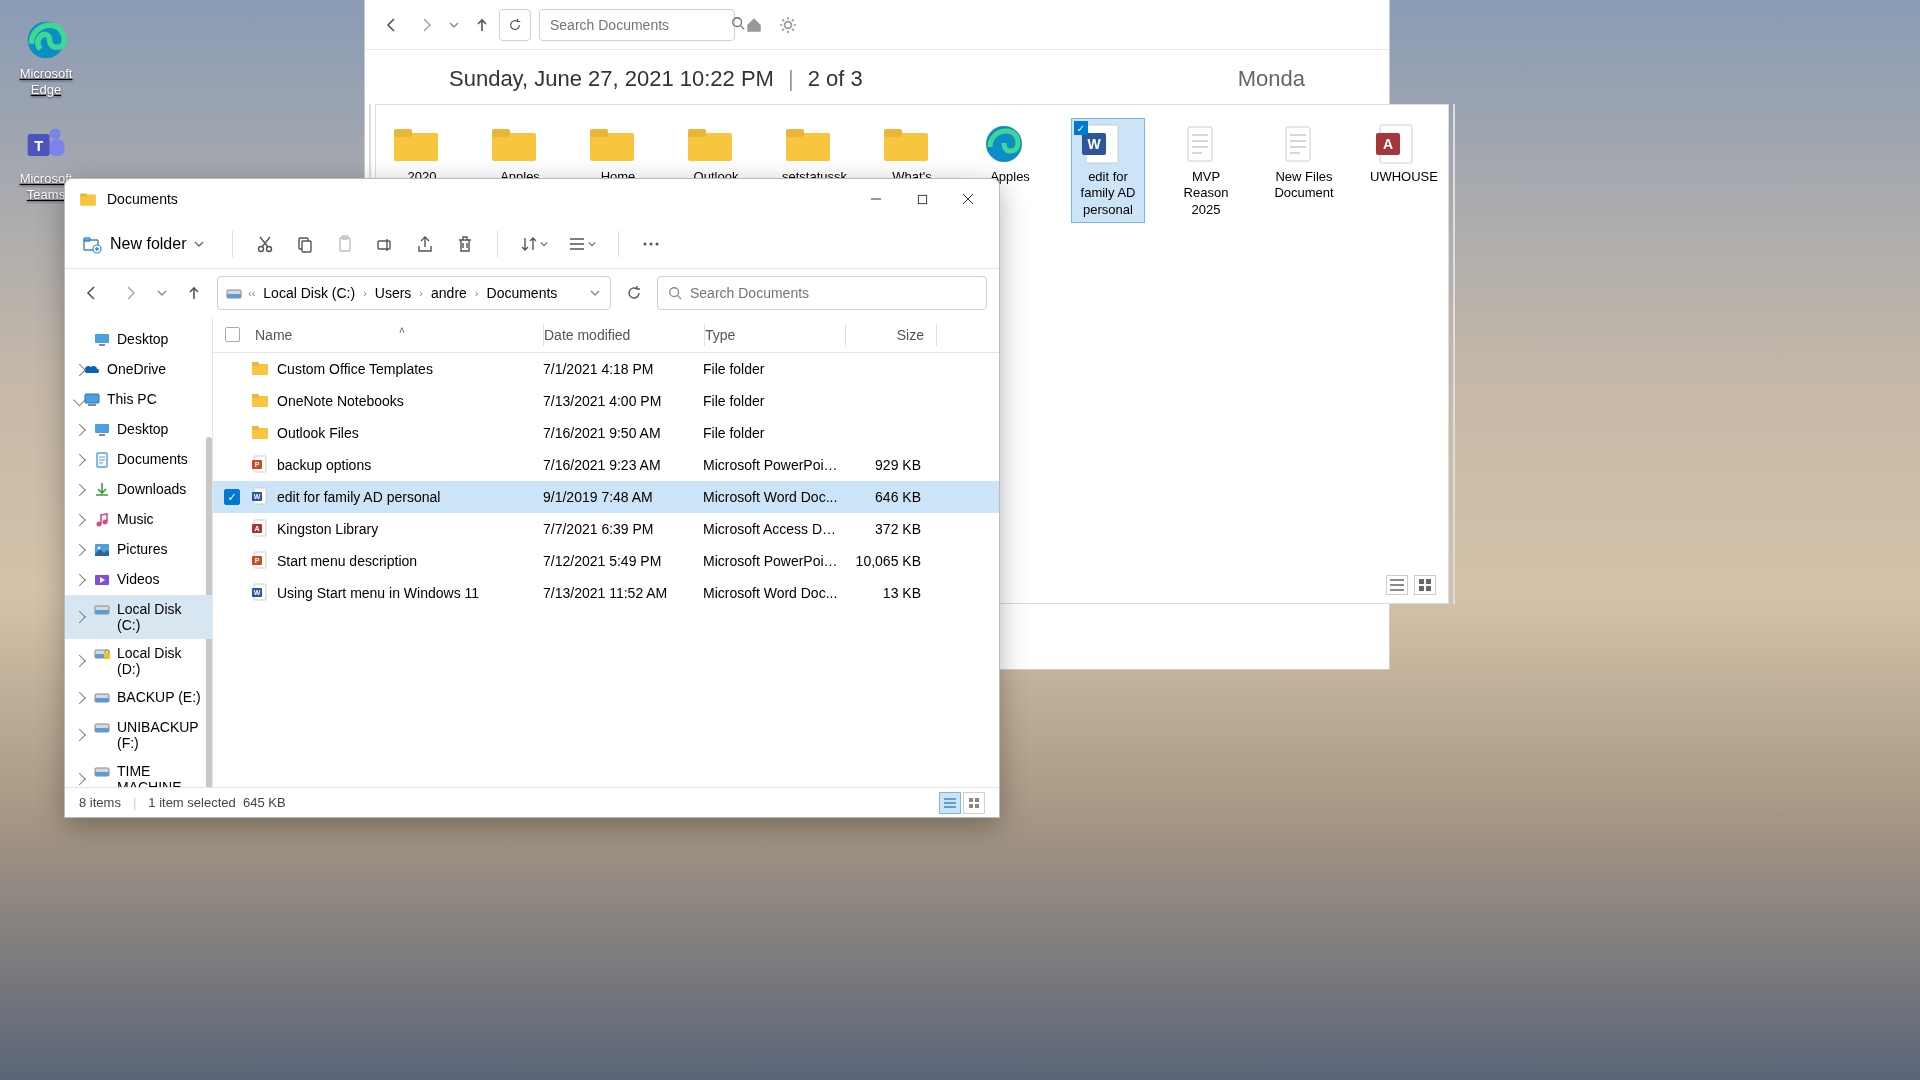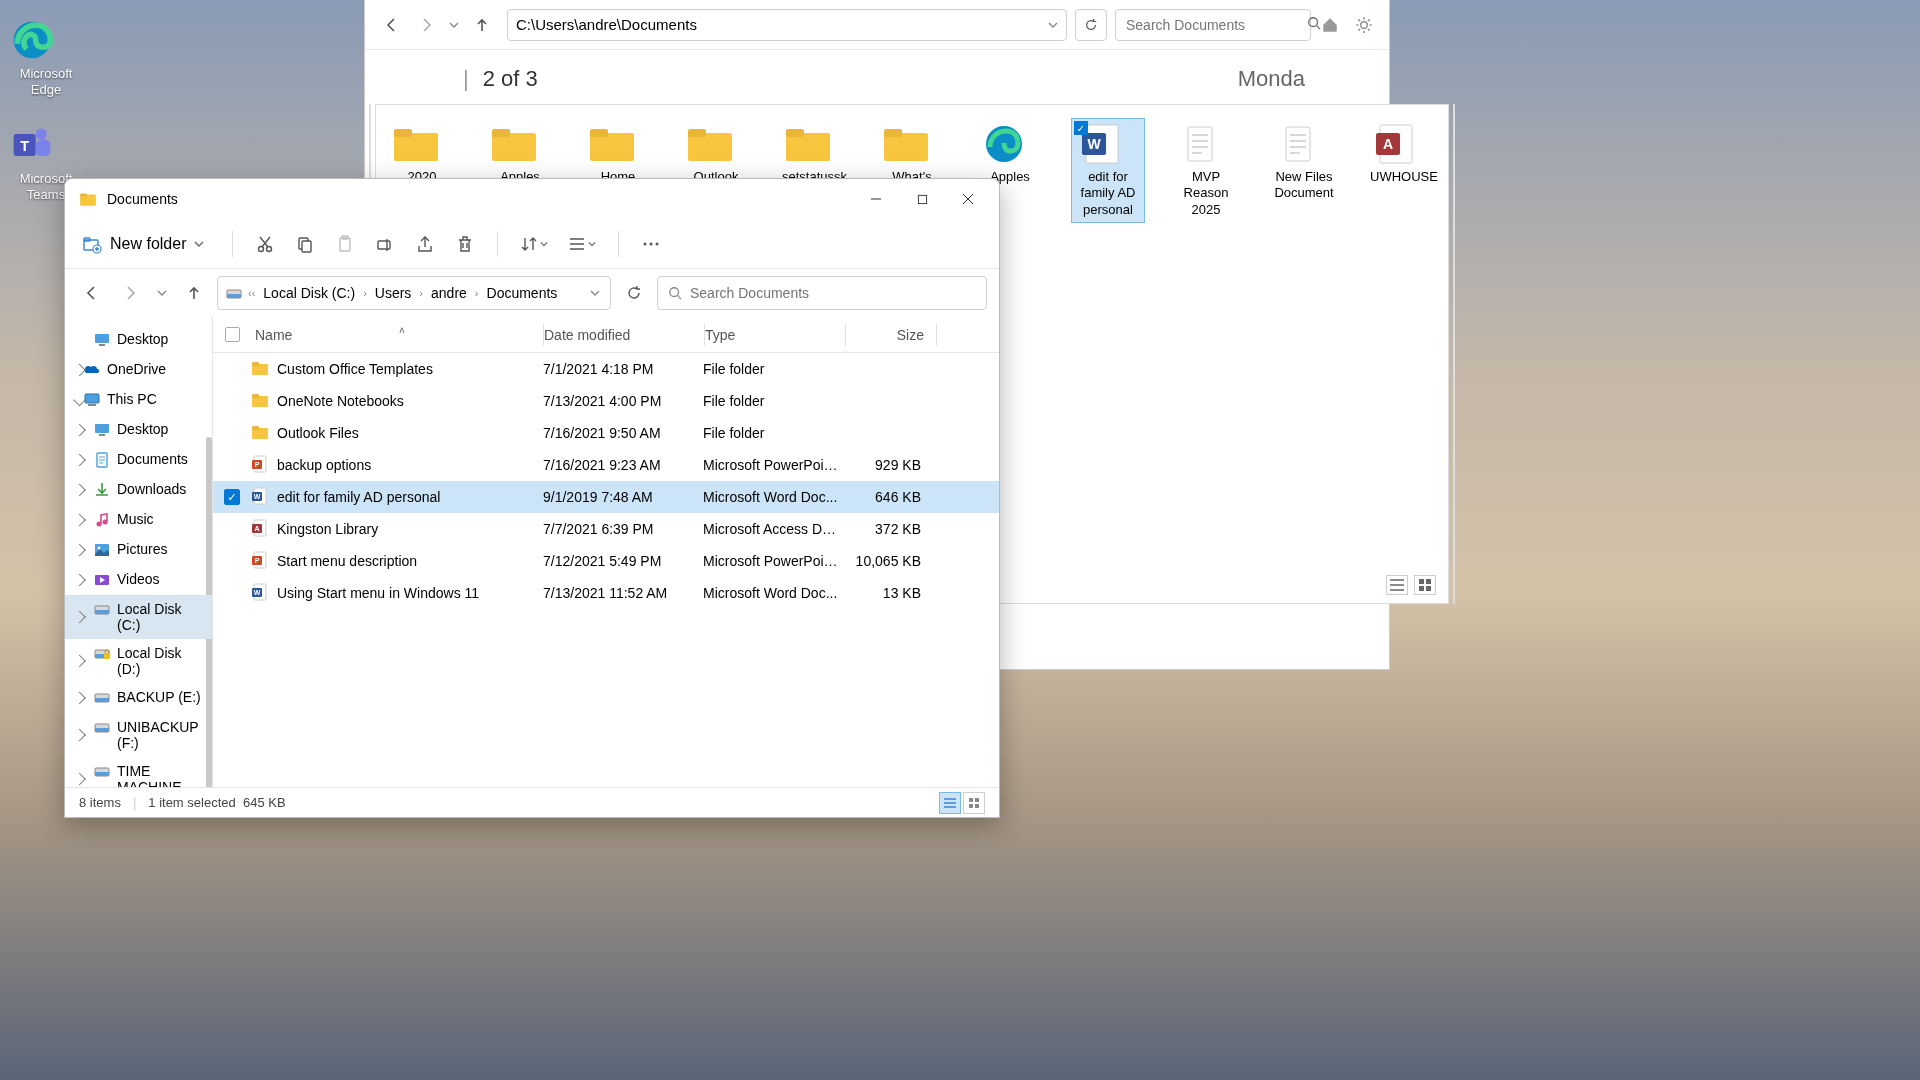--- a/index.html
+++ b/index.html
@@ -1,20 +1,20 @@
 <!DOCTYPE html>
 <html><head>
 <meta charset="utf-8">
 <style>
 * { margin: 0; padding: 0; box-sizing: border-box; font-family: 'Segoe UI', Tahoma, sans-serif; }
 body { width: 1920px; height: 1080px; background: linear-gradient(180deg, #8a9bb5 0%, #c5b8a8 35%, #d4c2a8 55%, #a89885 75%, #5a6578 100%); overflow: hidden; position: relative; }
 
 
 .desktop-icons { position: absolute; top: 18px; left: 10px; display: flex; flex-direction: column; gap: 26px; }
-.desktop-icon { width: 72px; display: flex; flex-direction: column; text-align: center; cursor: pointer; }
+.desktop-icon { width: 72px; display: flex; flex-direction: column; align-items: center; text-align: center; cursor: pointer; text-decoration: underline; }
 .desktop-icon .icon-img { width: 44px; height: 44px; margin-bottom: 4px; }
 .desktop-icon span { color: #fff; font-size: 13px; text-shadow: 0 1px 2px rgba(0,0,0,0.6); line-height: 1.2; }
 
 
 .bg-window { position: absolute; top: 0; left: 364px; width: 1026px; height: 670px; background: #fff; border: 1px solid #ccc; border-top: none; }
 .bg-toolbar { height: 50px; display: flex; align-items: center; padding: 0 10px; border-bottom: 1px solid #e8e8e8; }
 .nav-btn { width: 34px; height: 34px; display: flex; align-items: center; justify-content: center; cursor: pointer; border-radius: 4px; }
 .bg-address { flex: 1; margin: 0 8px; height: 32px; border: 1px solid #d0d0d0; border-radius: 4px; display: flex; align-items: center; padding: 0 8px; position: relative; }
 .bg-address input { flex: 1; border: none; outline: none; font-size: 15px; }
 .bg-address .dropdown-arrow { position: absolute; right: 8px; cursor: pointer; }
@@ -139,28 +139,20 @@
     <div class="nav-btn" style="width:22px">
       <svg width="10" height="10" viewBox="0 0 10 10">
           <path d="M1 3 L5 7 L9 3" stroke="#888" stroke-width="1.4" fill="none"></path>
         </svg>
     </div>
     <div class="nav-btn">
       <svg width="16" height="16" viewBox="0 0 16 16">
           <path d="M8 14 L8 3 M4 7 L8 3 L12 7" stroke="#555" stroke-width="1.6" fill="none"></path>
         </svg>
     </div>
-    <div class="bg-address">
-      <input value="C:\Users\andre\Documents" style="">
-      <span class="dropdown-arrow">
-        <svg width="10" height="10" viewBox="0 0 10 10">
-            <path d="M1 3 L5 7 L9 3" stroke="#888" stroke-width="1.4" fill="none"></path>
-          </svg>
-      </span>
-    </div>
     <div class="refresh-btn">
       <svg width="14" height="14" viewBox="0 0 16 16">
           <path d="M13 8 A5 5 0 1 1 11 4 M11 1 L11 4 L14 4" stroke="#555" stroke-width="1.4" fill="none"></path>
         </svg>
     </div>
     <div class="bg-search">
       <input placeholder="Search Documents" style="">
       <span class="search-icon">
         <svg width="14" height="14" viewBox="0 0 16 16">
             <circle cx="7" cy="7" r="5" stroke="#666" stroke-width="1.5" fill="none"></circle>
@@ -175,20 +167,21 @@
     </div>
     <div class="bg-icon-btn">
       <svg width="18" height="18" viewBox="0 0 16 16">
           <circle cx="8" cy="8" r="3" fill="none" stroke="#999" stroke-width="1.5"></circle>
           <path d="M8 1 L8 3 M8 13 L8 15 M1 8 L3 8 M13 8 L15 8 M3 3 L4.5 4.5 M11.5 11.5 L13 13 M3 13 L4.5 11.5 M11.5 4.5 L13 3" stroke="#999" stroke-width="1.5"></path>
         </svg>
     </div>
   </div>
 
   <div class="bg-date-row">
+    <span class="bg-date-text">Sunday, June 27, 2021 10:22 PM</span>
     <span class="bg-date-sep">|</span>
     <span>2 of 3</span>
     <span class="bg-date-right">Monda</span>
   </div>
 
   <div class="bg-content">
     <div class="bg-side-strip"></div>
     <div class="bg-main-area">
       <div class="bg-thumbs" id="bg-thumbs">
           <div class="bg-thumb-wrap"><svg width="52" height="42" viewBox="0 0 52 42">

